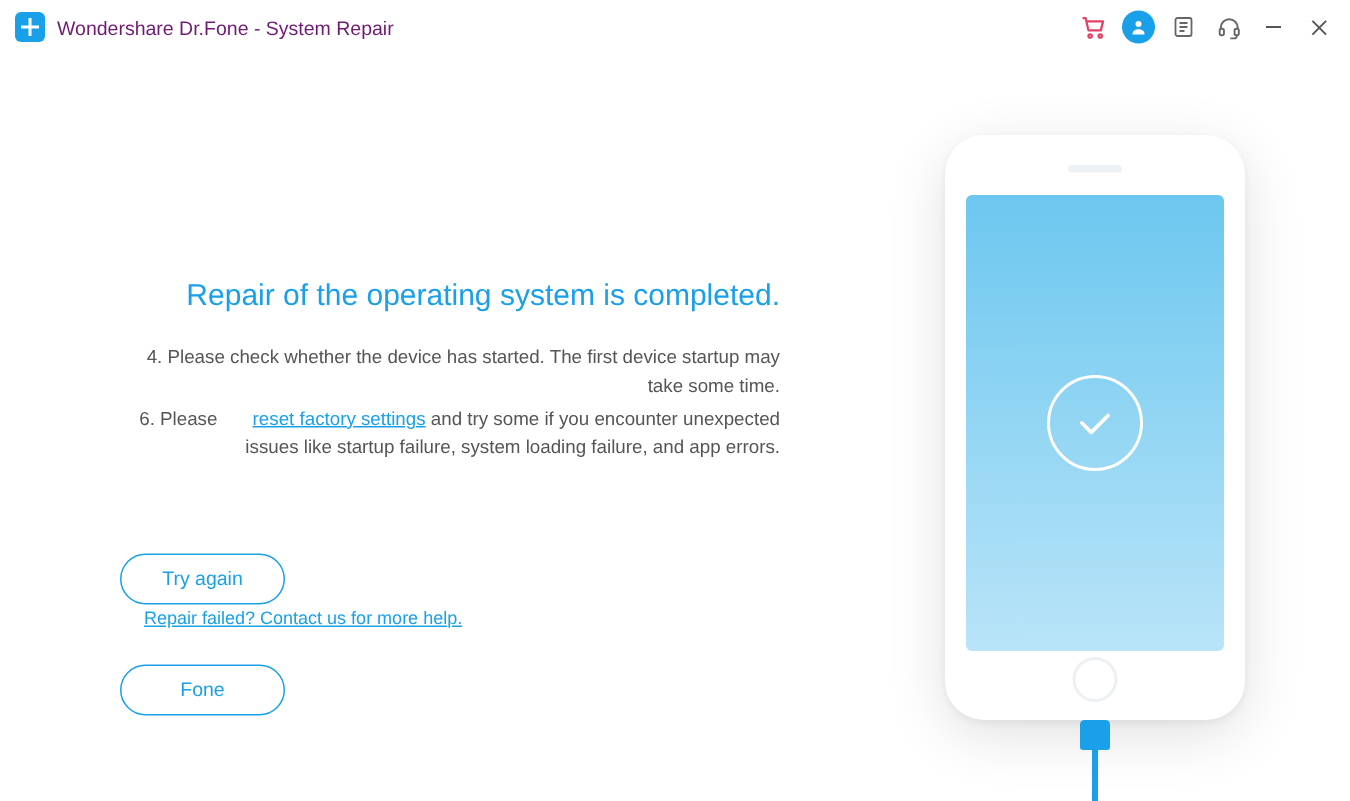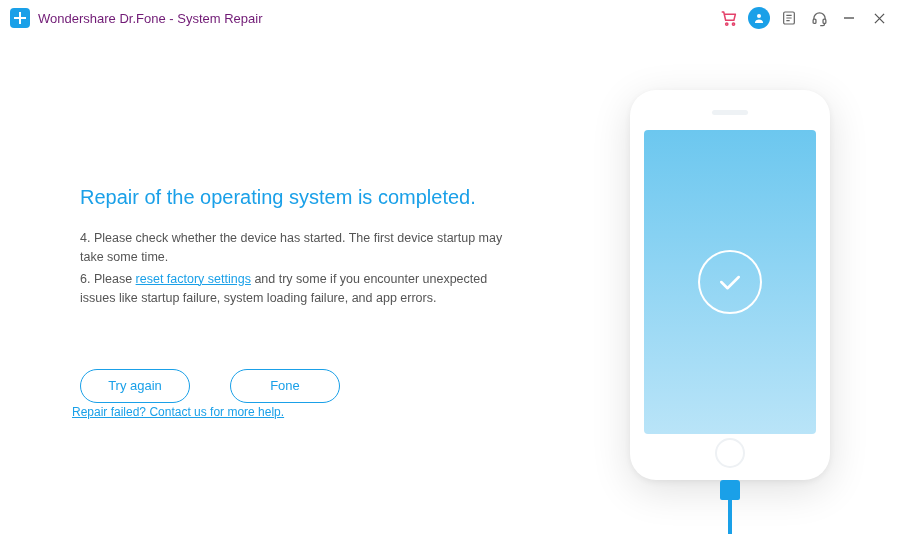--- a/index.html
+++ b/index.html
@@ -9,28 +9,28 @@
   .titlebar { height: 36px; display: flex; align-items: center; padding: 0 6px 0 10px; }
   .app-logo { width: 20px; height: 20px; background:#1aa0e8; border-radius:4px; display:flex; align-items:center; justify-content:center; margin-right:8px; }
   .app-logo svg { display:block; }
   .app-title { font-size: 13px; color:#701a75; }
   .titlebar-spacer { flex:1; }
   .tb-btn { width: 30px; height: 28px; display:flex; align-items:center; justify-content:center; color:#555; }
   .tb-btn svg { display:block; }
   .tb-user { width:22px; height:22px; border-radius:50%; background:#1aa0e8; display:flex; align-items:center; justify-content:center; }
   
   .body { position:absolute; top:36px; left:0; right:0; bottom:0; display:flex; }
-  .left { flex:0 0 560px; padding: 150px 40px 0 80px; position:relative; }
+  .left { flex:0 0 560px; padding: 150px 40px 0 80px; position:relative;text-align:right; }
   .right { flex:1; position:relative; display:flex; align-items:center; justify-content:center; }
   h1.heading { color:#1aa0e8; font-weight:500; font-size:20px; margin-bottom:20px; }
   .para { font-size:12.5px; color:#555; line-height:1.55; margin-bottom:2px; }
-  .link { color:#1aa0e8; text-decoration:underline; cursor:pointer; }
-  .buttons { margin-top:60px; display:flex; gap:40px; }
+  .link { color:#1aa0e8; text-decoration:underline; cursor:pointer;margin-left:20px; }
+  .buttons { margin-top:60px; display:flex; gap:40px;flex-direction:column; }
   .btn { width:110px; height:34px; border:1px solid #1aa0e8; border-radius:17px; background:#fff; color:#1aa0e8; font-size:13px; display:flex; align-items:center; justify-content:center; cursor:pointer; }
-  .help-link { position:absolute; bottom:115px; left:72px; font-size:12px; color:#1aa0e8; text-decoration:underline; cursor:pointer; }
+  .help-link { position:absolute; bottom:115px; left:96px; font-size:12px; color:#1aa0e8; text-decoration:underline; cursor:pointer; }
   
   .phone-wrap { position:relative; width:230px; height:430px; margin-top:40px; }
   .phone { width:200px; height:390px; border-radius:26px; background:#fff; box-shadow: 0 10px 40px rgba(0,0,0,0.12), 0 2px 6px rgba(0,0,0,0.06); position:relative; margin:0 auto; padding:40px 14px 46px 14px; }
   .phone .speaker { position:absolute; top:20px; left:50%; transform:translateX(-50%); width:36px; height:5px; border-radius:3px; background:#eef2f5; }
   .phone .home { position:absolute; bottom:12px; left:50%; transform:translateX(-50%); width:30px; height:30px; border-radius:50%; border:2px solid #eef1f4; }
   .screen { width:100%; height:100%; border-radius:4px; background: linear-gradient(180deg,#6cc7ef 0%, #b9e4f8 100%); display:flex; align-items:center; justify-content:center; }
   .check-circle { width:64px; height:64px; border:2.5px solid #ffffff; border-radius:50%; display:flex; align-items:center; justify-content:center; }
   .check-circle svg { display:block; }
   .cable { position:absolute; left:50%; transform:translateX(-50%); top:390px; width:20px; height:120px; }
   .cable .plug { width:20px; height:20px; background:#1aa0e8; border-radius:3px 3px 2px 2px; margin:0 auto; }

